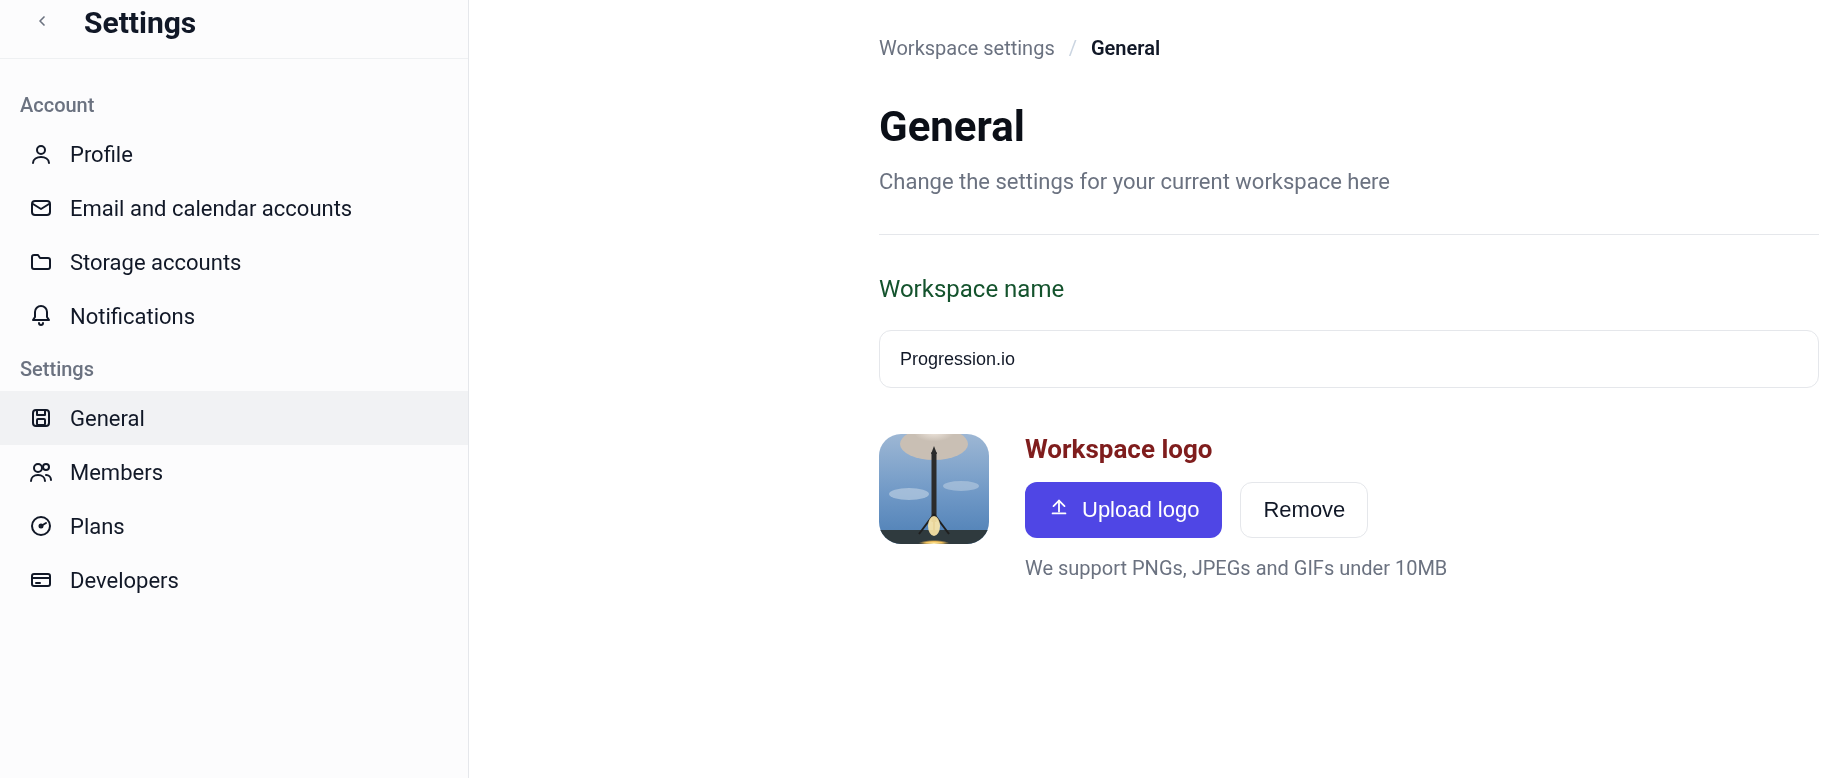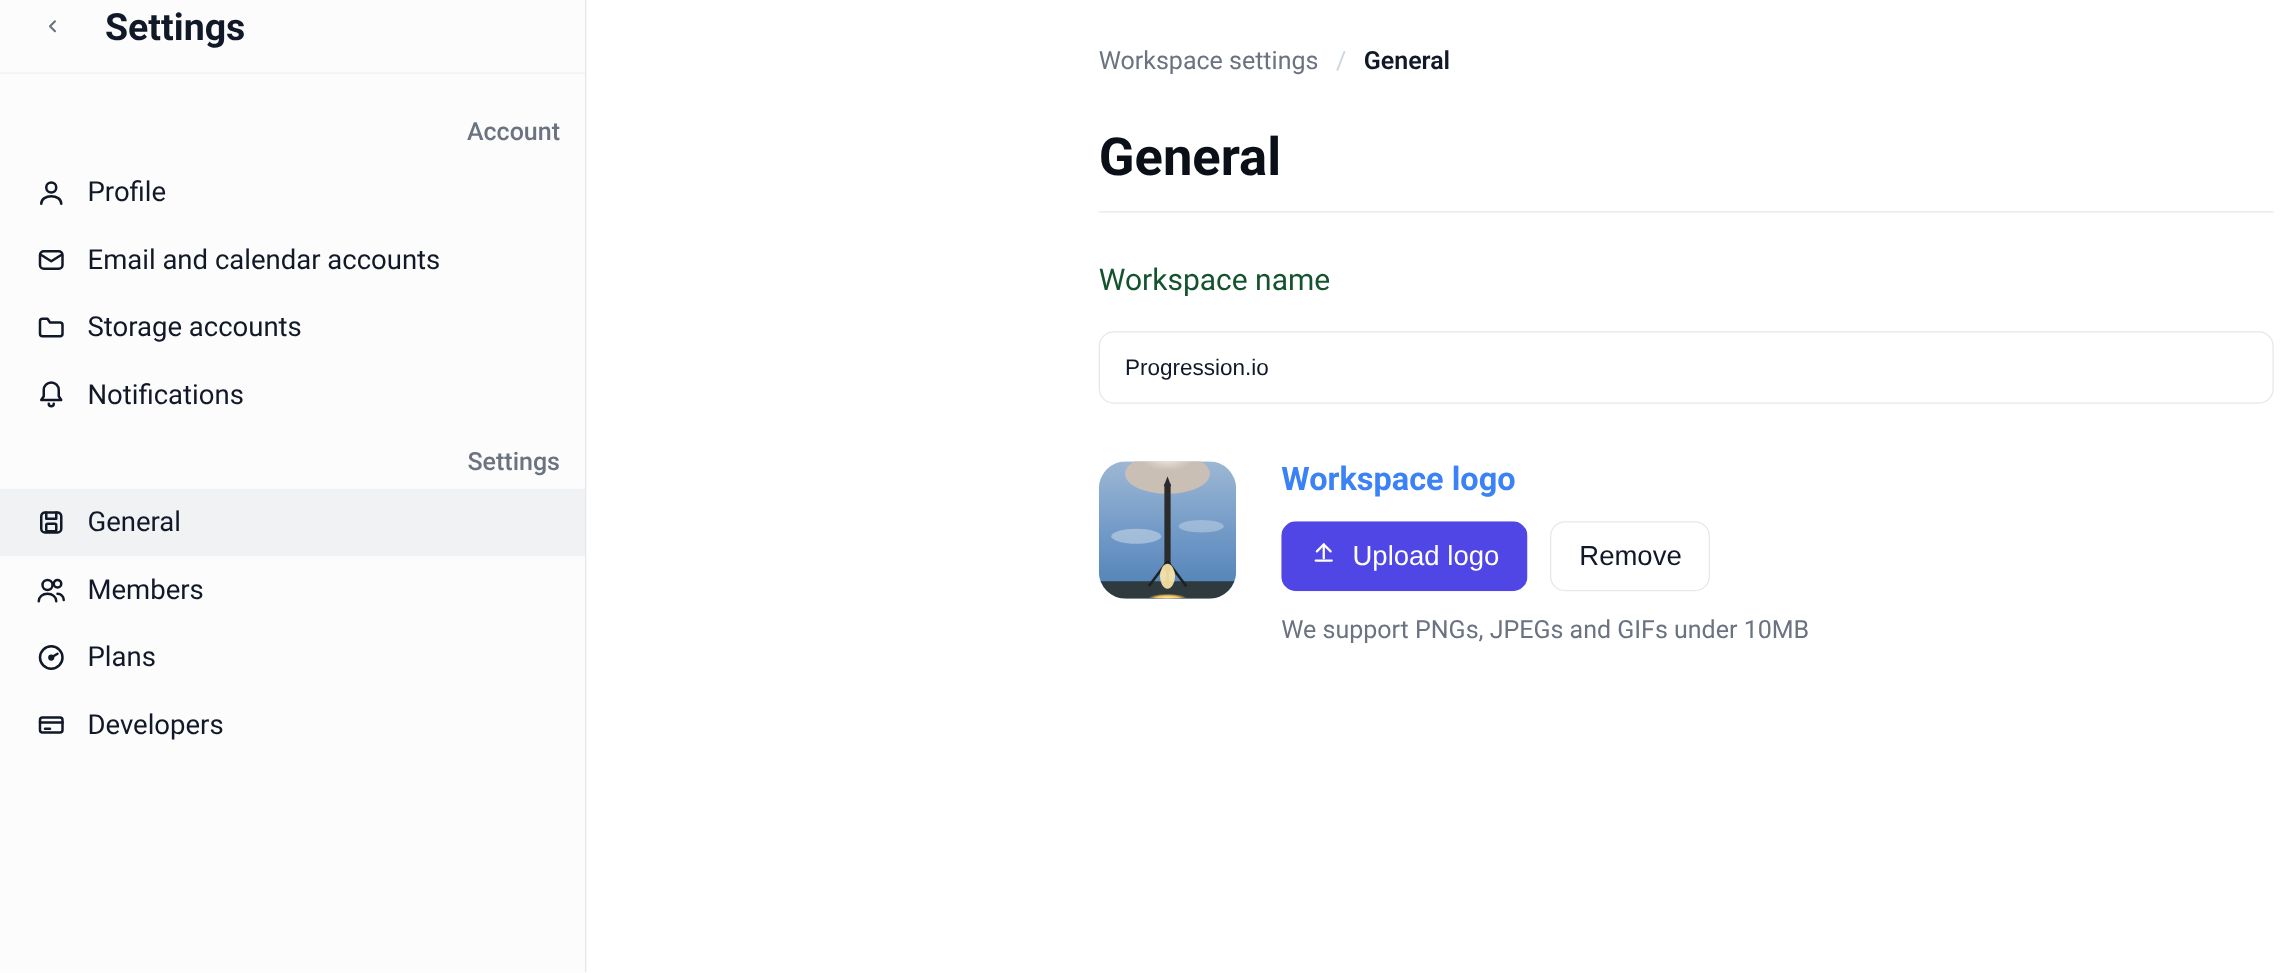--- a/index.html
+++ b/index.html
@@ -41,21 +41,20 @@
     cursor: pointer;
   }
   .sidebar-title {
     font-size: 30px;
     font-weight: 700;
     color: #111827;
   }
   .sidebar-content {
     padding: 20px 0 0 0;
     overflow: auto;
-    text-align: right;
   }
   .section-label {
     font-size: 20px;
     color: #6b7280;
     font-weight: 500;
     padding: 14px 20px 10px 20px;
   }
   .nav-item {
     display: flex;
     align-items: center;
@@ -131,21 +130,21 @@
     margin-top: 46px;
   }
   .logo-box {
     width: 110px; height: 110px;
     border-radius: 22px;
     overflow: hidden;
     position: relative;
   }
   .logo-box svg { width: 100%; height: 100%; display:block; }
   .logo-col { display: flex; flex-direction: column; gap: 18px; }
-  .logo-title { font-size: 26px; font-weight: 700; color: #3b82f6; }
+  .logo-title { font-size: 26px; font-weight: 700; color: #7f1d1d; }
   .btn-row { display: flex; gap: 18px; }
   .btn {
     display: inline-flex; align-items: center; gap: 12px;
     height: 56px; padding: 0 22px;
     border-radius: 12px;
     font-size: 22px;
     cursor: pointer;
     border: 1px solid transparent;
   }
   .btn-primary {
@@ -272,20 +271,21 @@
 
   <main class="main">
     <div class="main-inner">
       <nav class="breadcrumb">
         <span style="cursor:pointer;">Workspace settings</span>
         <span class="sep">/</span>
         <span class="current">General</span>
       </nav>
 
       <h1 class="page-title">General</h1>
+      <p class="page-sub">Change the settings for your current workspace here</p>
 
       <div class="divider"></div>
 
       <div>
         <div class="field-label">Workspace name</div>
         <input class="text-input" type="text" value="Progression.io" style="">
       </div>
 
       <div class="logo-row">
         <div class="logo-box">

